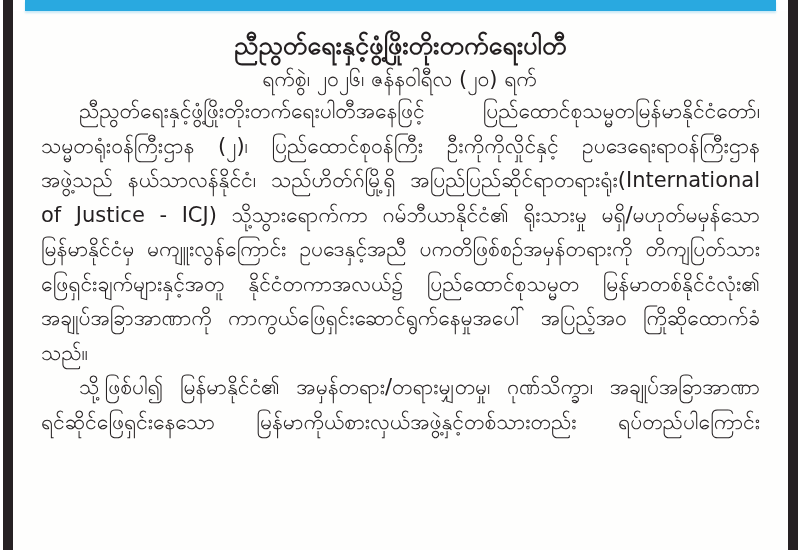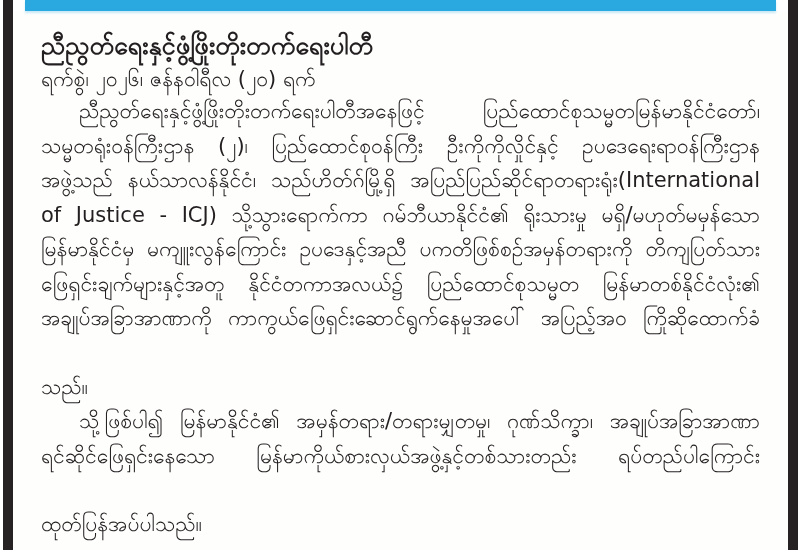--- a/index.html
+++ b/index.html
@@ -30,41 +30,42 @@
     box-shadow: 0 2px 2px rgba(41,169,224,0.25);
   }
   .doc {
     position: absolute; left: 13px; right: 12px; top: 11px; bottom: 0;
     background: #fefefd;
     color: #231f20;
     padding: 17px 28px 0 28px;
     box-sizing: border-box;
   }
   .title {
+    text-align: center;
     font-size: 25px;
     font-weight: bold;
     line-height: 36px;
     letter-spacing: 0.2px;
   }
   .date-line {
-    text-align: left;
+    text-align: center;
     font-size: 21px;
     line-height: 30px;
     padding-right: 2px;
   }
   .body-text .line {
     font-size: 21px;
     line-height: 34.5px;
     height: 34.5px;
     overflow: hidden;
     text-align: justify;
     color: #231f20;
   }
   .body-text .line.just { text-align-last: justify; }
-  .body-text .line.last { text-align: left; text-align-last: left; margin-top: 34px; }
+  .body-text .line.last { text-align: left; text-align-last: left; }
   .body-text .line.indent { text-indent: 38px; }
 </style>
 </head>
 <body>
 
 <div class="page">
   <div class="frame-left"></div>
   <div class="frame-right"></div>
 
   <div class="doc">
@@ -74,18 +75,17 @@
         <div class="line indent just">ညီညွတ်ရေးနှင့်ဖွံ့ဖြိုးတိုးတက်ရေးပါတီအနေဖြင့် ပြည်ထောင်စုသမ္မတမြန်မာနိုင်ငံတော်၊ နိုင်ငံတော်</div>
         <div class="line just">သမ္မတရုံးဝန်ကြီးဌာန (၂)၊ ပြည်ထောင်စုဝန်ကြီး ဦးကိုကိုလှိုင်နှင့် ဥပဒေရေးရာဝန်ကြီးဌာန ပြည်ထောင်စု</div>
         <div class="line just">အဖွဲ့သည် နယ်သာလန်နိုင်ငံ၊ သည်ဟိတ်ဂ်မြို့ရှိ အပြည်ပြည်ဆိုင်ရာတရားရုံး(International Court</div>
         <div class="line just">of Justice - ICJ) သို့သွားရောက်ကာ ဂမ်ဘီယာနိုင်ငံ၏ ရိုးသားမှု မရှိ/မဟုတ်မမှန်သော စွပ်စွဲချက်များကို</div>
         <div class="line just">မြန်မာနိုင်ငံမှ မကျူးလွန်ကြောင်း ဥပဒေနှင့်အညီ ပကတိဖြစ်စဉ်အမှန်တရားကို တိကျပြတ်သားသည့်</div>
         <div class="line just">ဖြေရှင်းချက်များနှင့်အတူ နိုင်ငံတကာအလယ်၌ ပြည်ထောင်စုသမ္မတ မြန်မာတစ်နိုင်ငံလုံး၏ ဂုဏ်သိက္ခာ၊</div>
         <div class="line just">အချုပ်အခြာအာဏာကို ကာကွယ်ဖြေရှင်းဆောင်ရွက်နေမှုအပေါ် အပြည့်အဝ ကြိုဆိုထောက်ခံအပ်ပါ</div>
         <div class="line last">သည်။</div>
         <div class="line indent just">သို့ဖြစ်ပါ၍ မြန်မာနိုင်ငံ၏ အမှန်တရား/တရားမျှတမှု၊ ဂုဏ်သိက္ခာ၊ အချုပ်အခြာအာဏာအတွက်</div>
         <div class="line just">ရင်ဆိုင်ဖြေရှင်းနေသော မြန်မာကိုယ်စားလှယ်အဖွဲ့နှင့်တစ်သားတည်း ရပ်တည်ပါကြောင်း သဘောထား</div>
-        <div class="line last">ထုတ်ပြန်အပ်ပါသည်။</div>
       </div>
   </div>
 
   <div class="accent-bar"></div>
 </div>
 
 </body></html>

